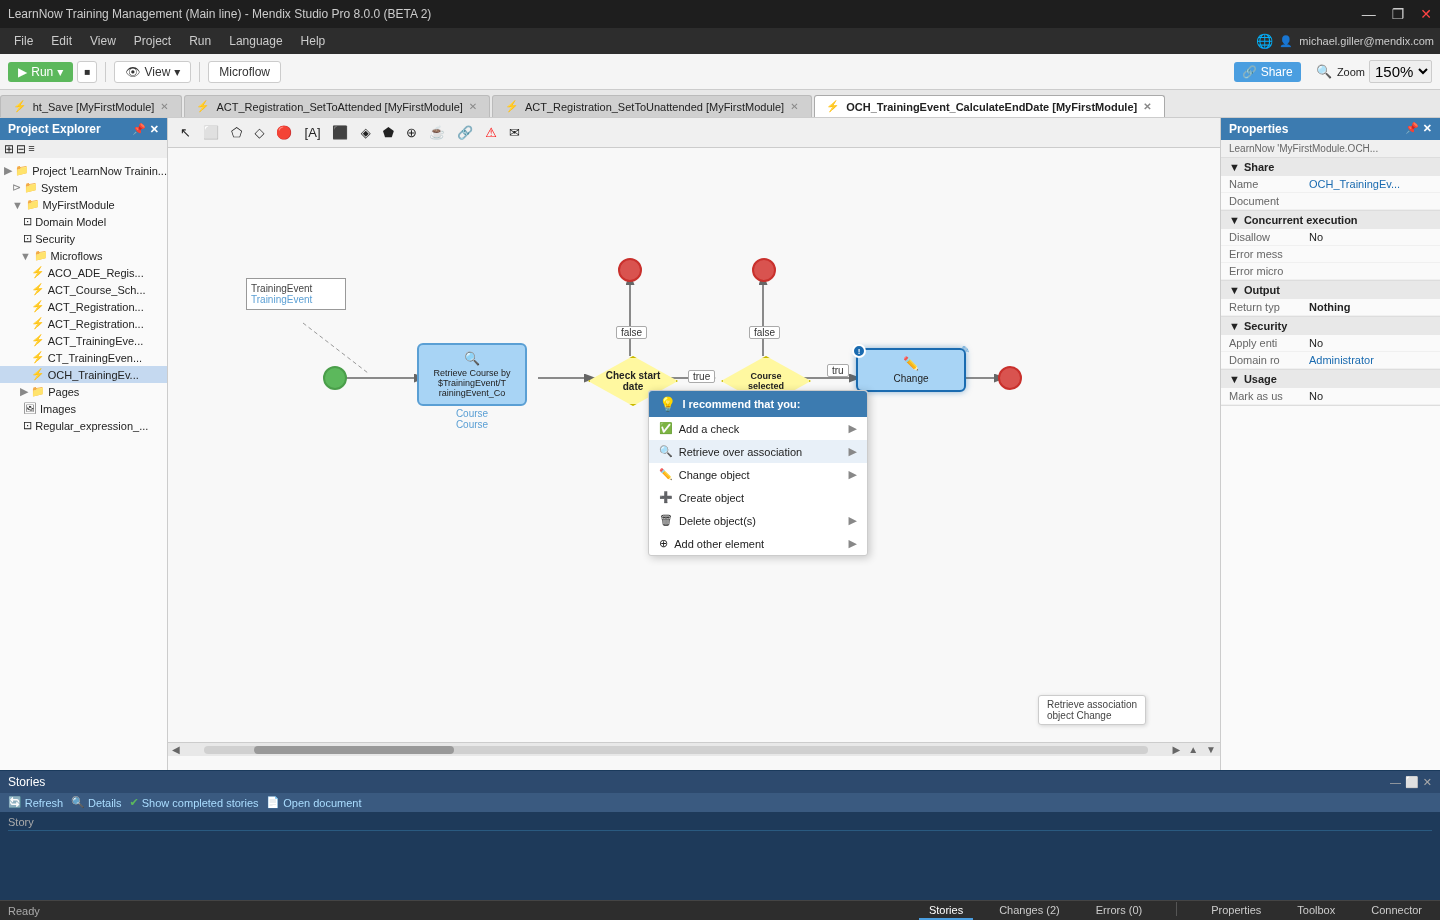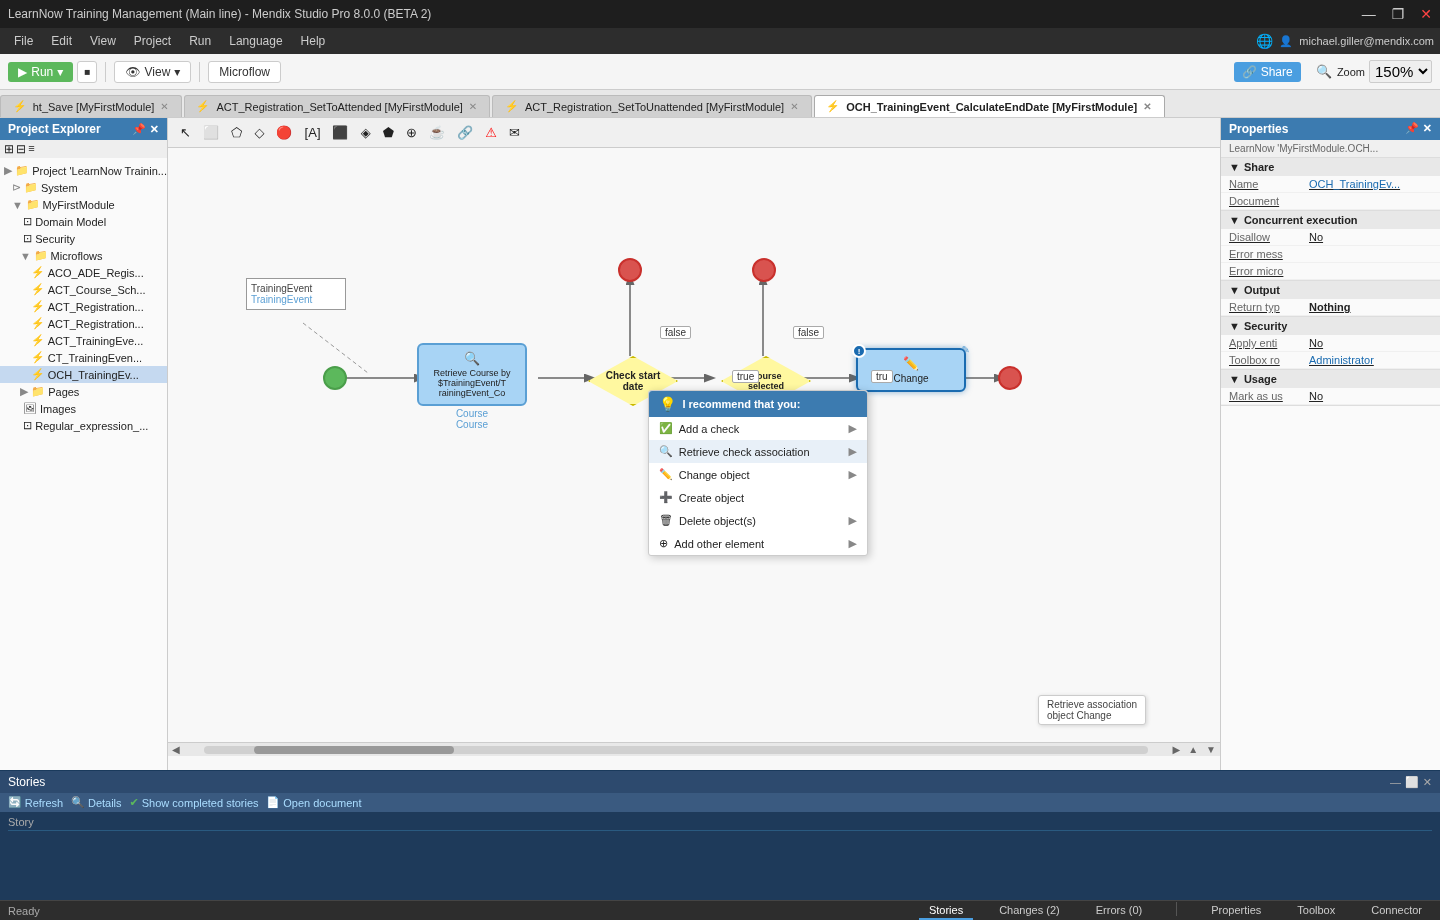--- a/index.html
+++ b/index.html
@@ -195,21 +195,20 @@
       cursor: pointer;
       display: flex;
       align-items: center;
       gap: 4px;
     }
     .prop-row {
       display: flex;
       padding: 2px 8px;
       font-size: 11px;
       border-bottom: 1px solid #f0f0f0;
-      text-decoration: underline;
     }
     .prop-label { color: #666; width: 80px; flex-shrink: 0; }
     .prop-value { color: #222; flex: 1; }
     .prop-value.blue { color: #1a6bb0; }
     .prop-value.bold { font-weight: bold; }
 
     
     .mf-node {
       position: absolute;
       cursor: pointer;
@@ -302,21 +301,20 @@
 
     
     .flow-label {
       position: absolute;
       background: white;
       border: 1px solid #aaa;
       border-radius: 2px;
       padding: 0 4px;
       font-size: 10px;
       color: #333;
-      margin-left: 44px;
     }
 
     
     .annotation {
       position: absolute;
       background: white;
       border: 1px solid #999;
       padding: 4px;
       font-size: 10px;
       color: #444;
@@ -707,38 +705,38 @@
         </div>
       </div>
 
       <div class="mf-node" style="left:830px;top:218px;">
         <div class="circle-red"></div>
       </div>
 
       <div class="flow-label" style="left:448px;top:178px;">false</div>
       <div class="flow-label" style="left:581px;top:178px;">false</div>
       <div class="flow-label" style="left:520px;top:222px;">true</div>
-      <div class="flow-label" style="left:659px;top:222px;">tru</div>
+      <div class="flow-label" style="left:659px;top:216px;">tru</div>
 
       <div id="context-menu" style="left:480px;top:242px;">
         <div class="ctx-header">
           <span style="font-size:14px;">💡</span>
           <span>I recommend that you:</span>
         </div>
         <div class="ctx-item">
           <div class="ctx-item-left">
             <span>✅</span>
             <span>Add a check</span>
           </div>
           <span class="ctx-arrow">▶</span>
         </div>
         <div class="ctx-item" style="background:#e8f0f8;">
           <div class="ctx-item-left">
             <span>🔍</span>
-            <span>Retrieve check association</span>
+            <span>Retrieve over association</span>
           </div>
           <span class="ctx-arrow">▶</span>
         </div>
         <div class="ctx-item">
           <div class="ctx-item-left">
             <span>✏️</span>
             <span>Change object</span>
           </div>
           <span class="ctx-arrow">▶</span>
         </div>
@@ -840,21 +838,21 @@
     <div class="prop-section">
       <div class="prop-section-header">
         <span>▼</span>
         <span>Security</span>
       </div>
       <div class="prop-row">
         <span class="prop-label">Apply enti</span>
         <span class="prop-value">No</span>
       </div>
       <div class="prop-row">
-        <span class="prop-label">Toolbox ro</span>
+        <span class="prop-label">Domain ro</span>
         <span class="prop-value blue">Administrator</span>
       </div>
     </div>
 
     <div class="prop-section">
       <div class="prop-section-header">
         <span>▼</span>
         <span>Usage</span>
       </div>
       <div class="prop-row">

